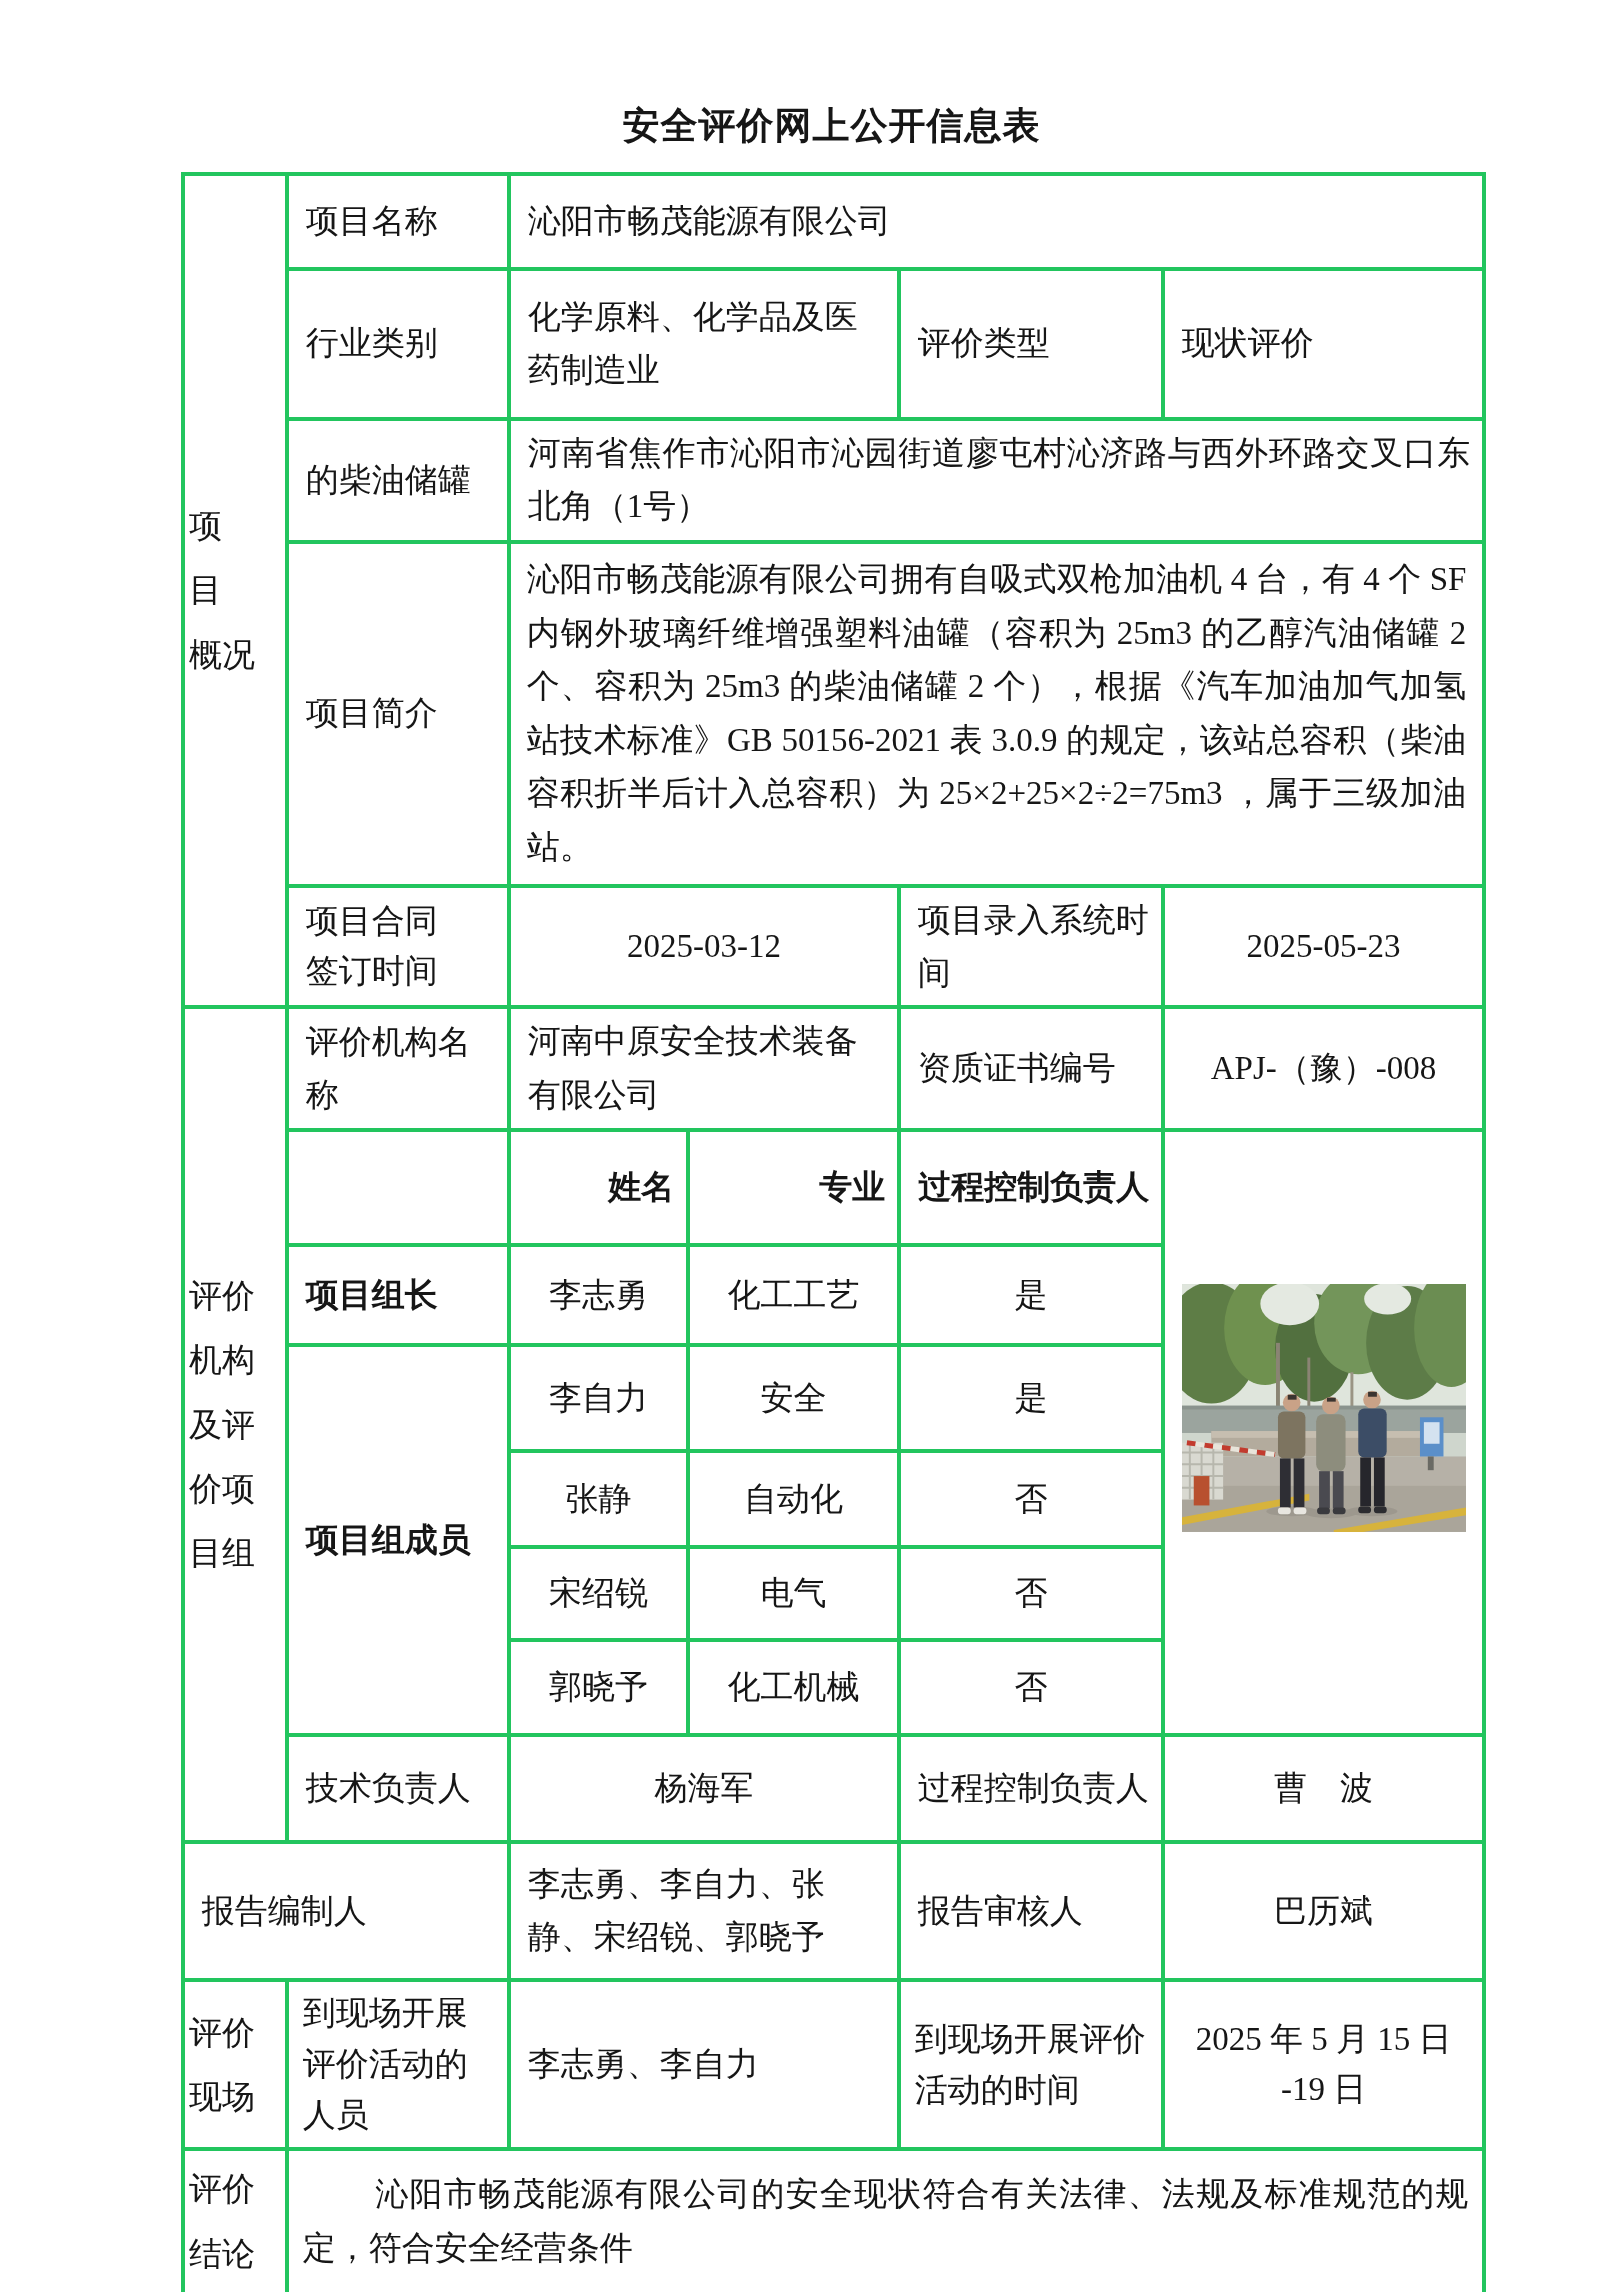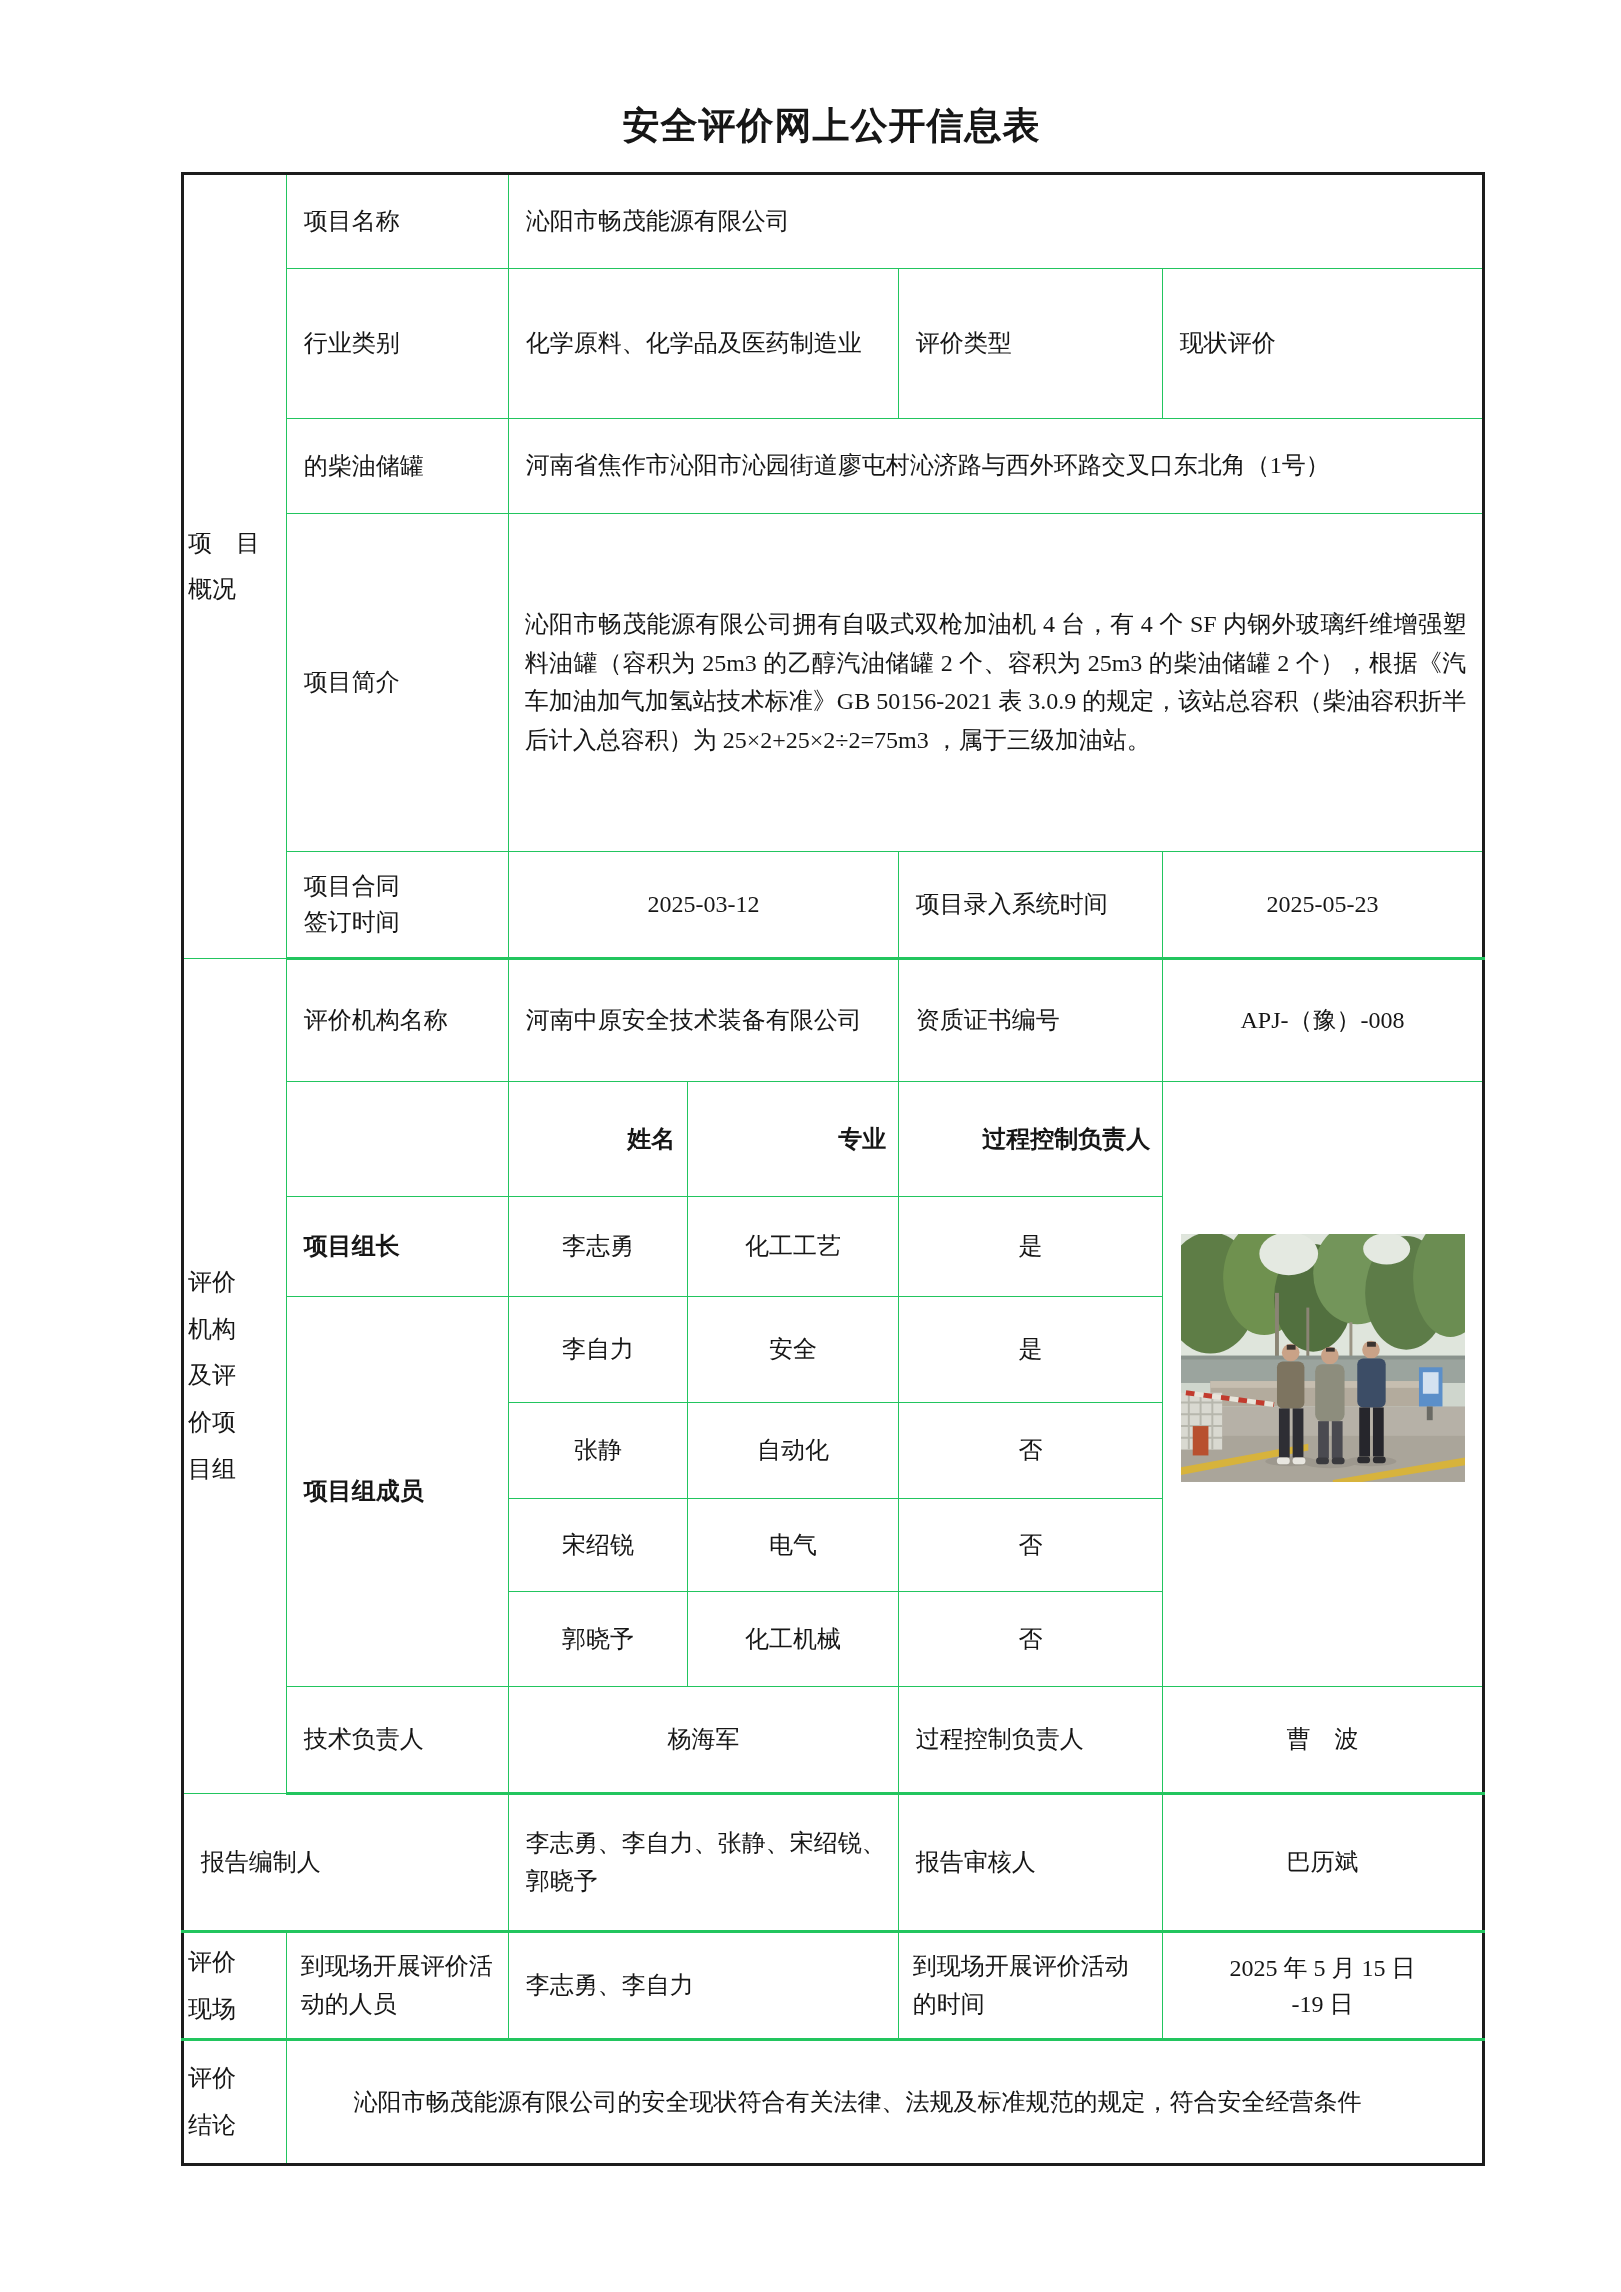--- a/index.html
+++ b/index.html
@@ -10,21 +10,21 @@
   .page{padding-top:104px;}
   h1.doc-title{
     margin:0 0 0 181px;width:1301px;text-align:center;
     font-size:37px;font-weight:bold;line-height:1.2;letter-spacing:1px;
   }
   table.main{
     margin:23.5px 0 0 181px;border-collapse:collapse;table-layout:fixed;
     width:1301px;border:3.9px solid #1c1c1c;
   }
   td{
-    border:1px solid #22c55e;font-size:24px;line-height:1.6;
+    border:4px solid #22c55e;font-size:33px;line-height:1.6;
     padding:5.9px 11.8px;vertical-align:middle;word-break:break-word;
   }
   tr.thick > td{border-bottom-width:3.9px;}
   .lbl{text-align:left;padding-left:16.7px;}
   .blbl{font-weight:bold;text-align:left;padding-left:16.7px;margin-left:11px;}
   .ctr{text-align:center;margin-left:12px;}
   .hdr{font-weight:bold;text-align:right;}
   .sec{text-align:left;white-space:pre-line;line-height:1.95;padding:5.9px 3.9px;}
   .pre{white-space:pre-line;}
   .just{text-align:justify;}

